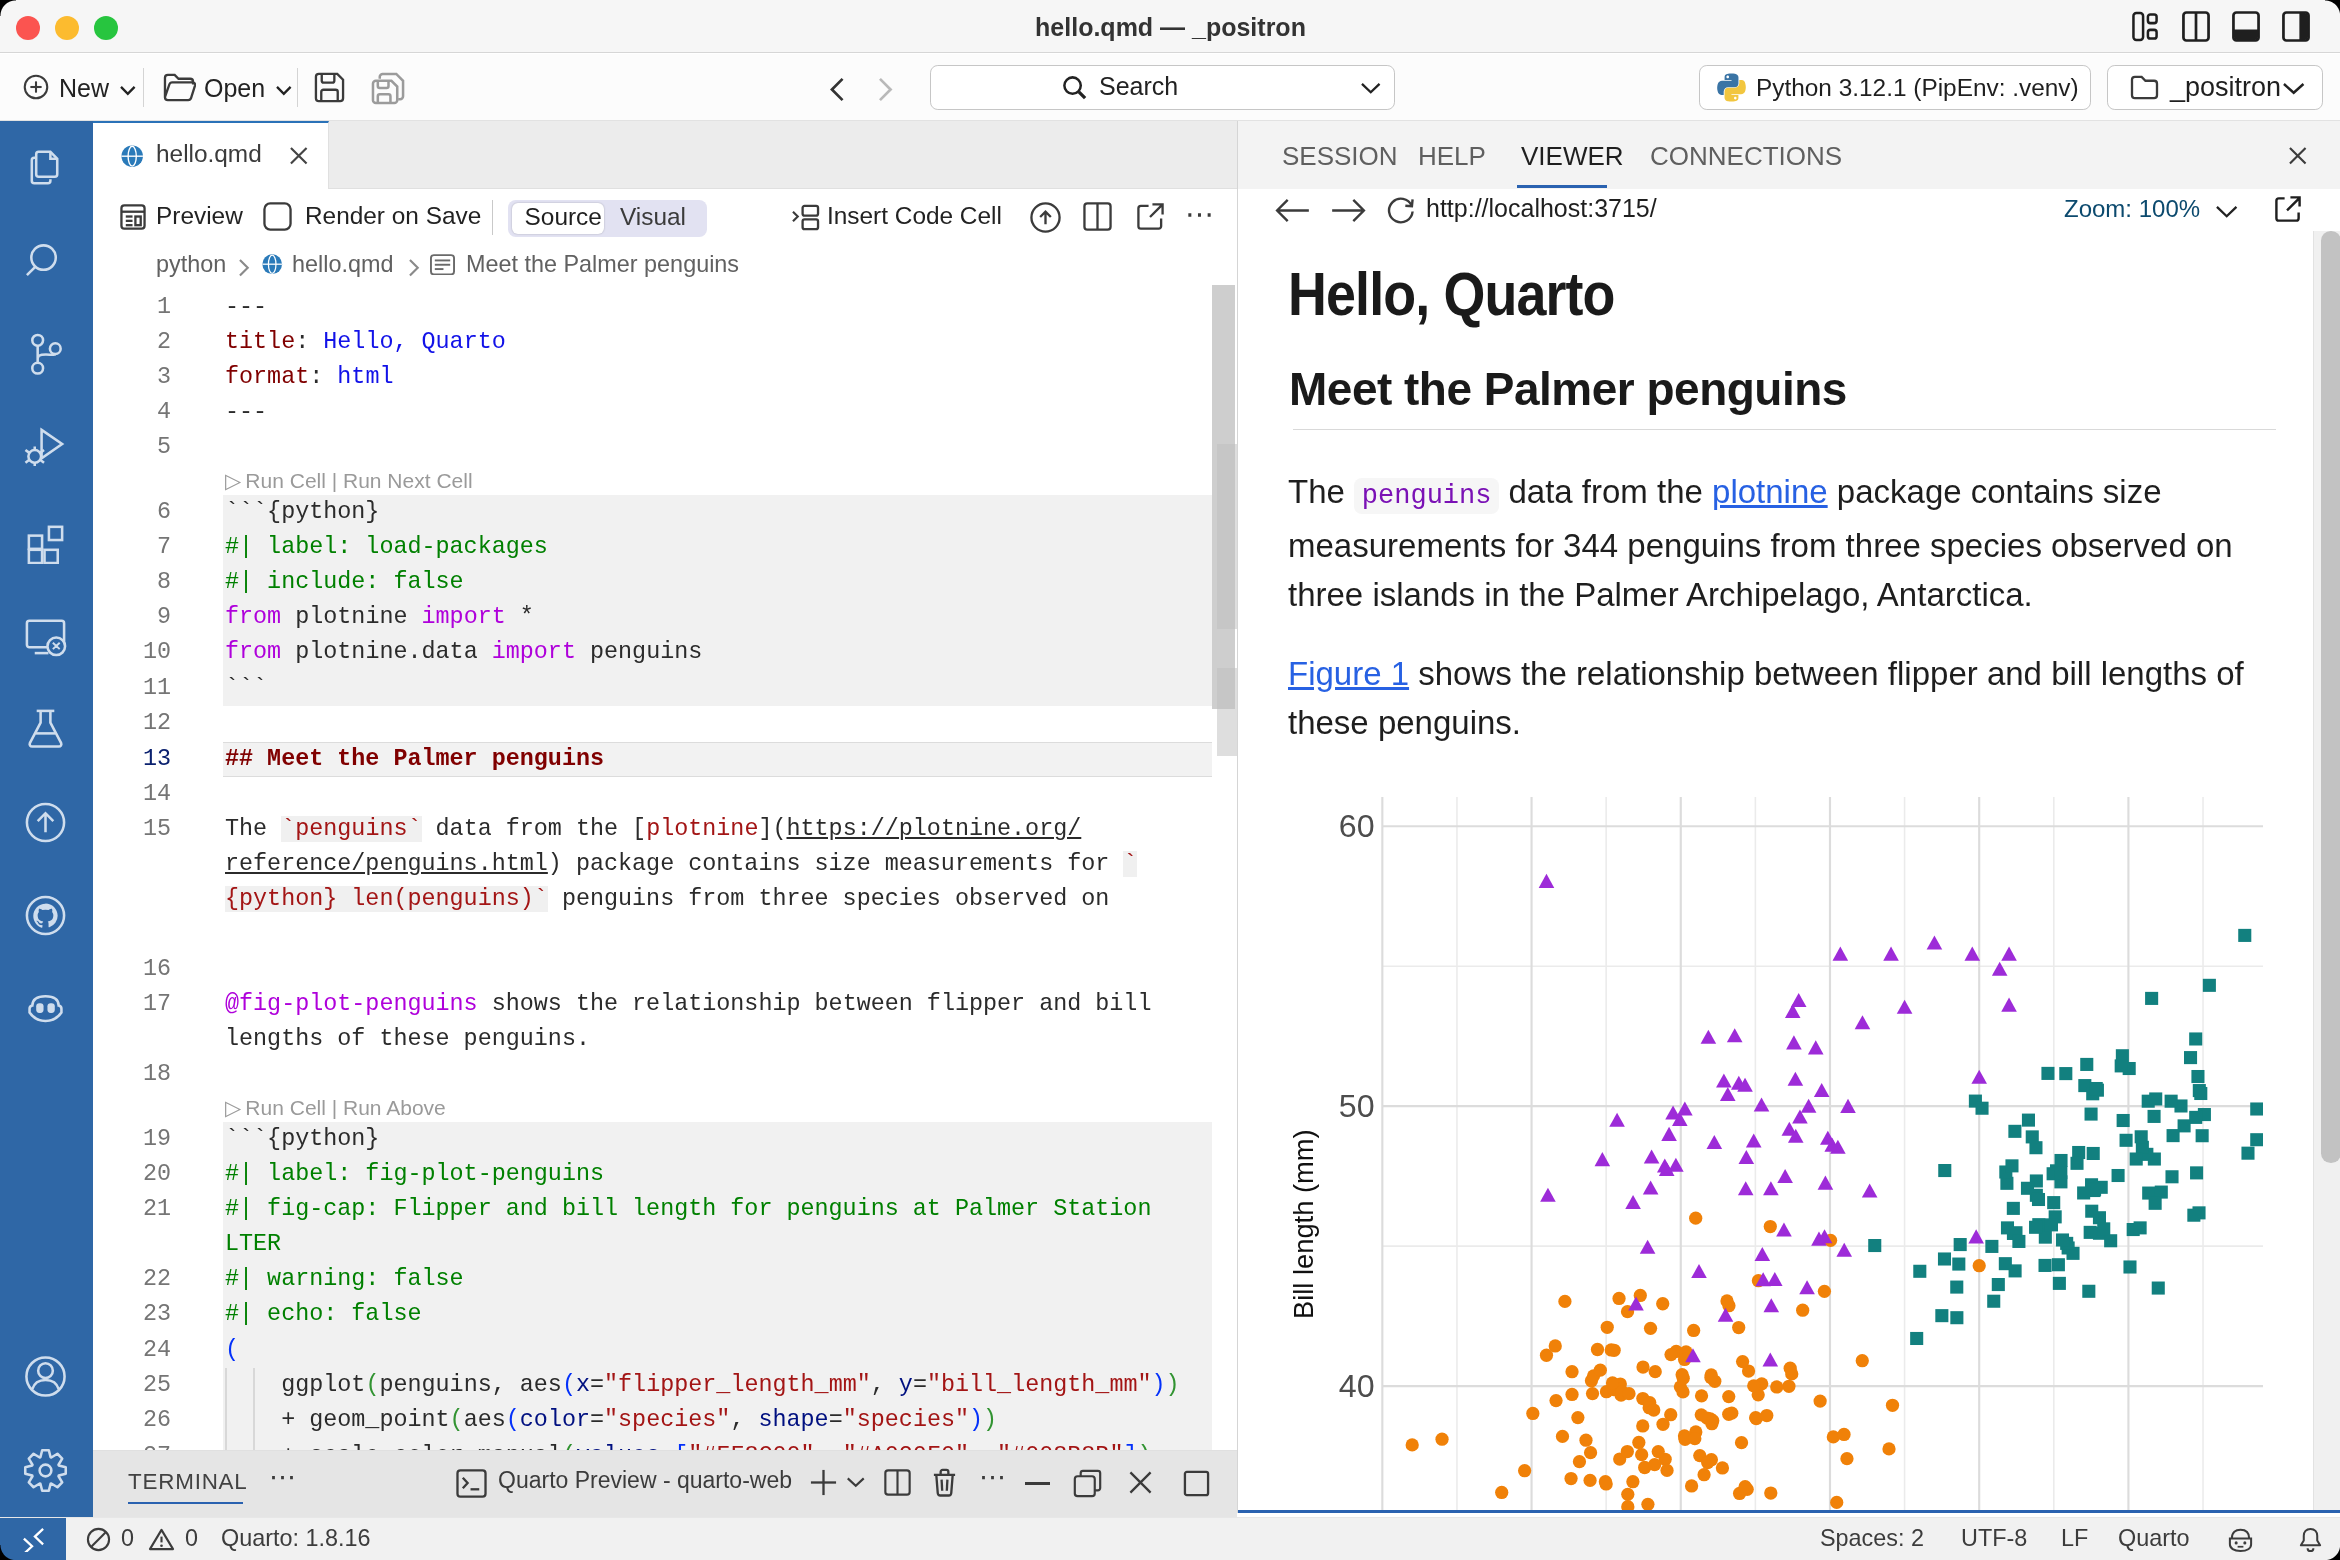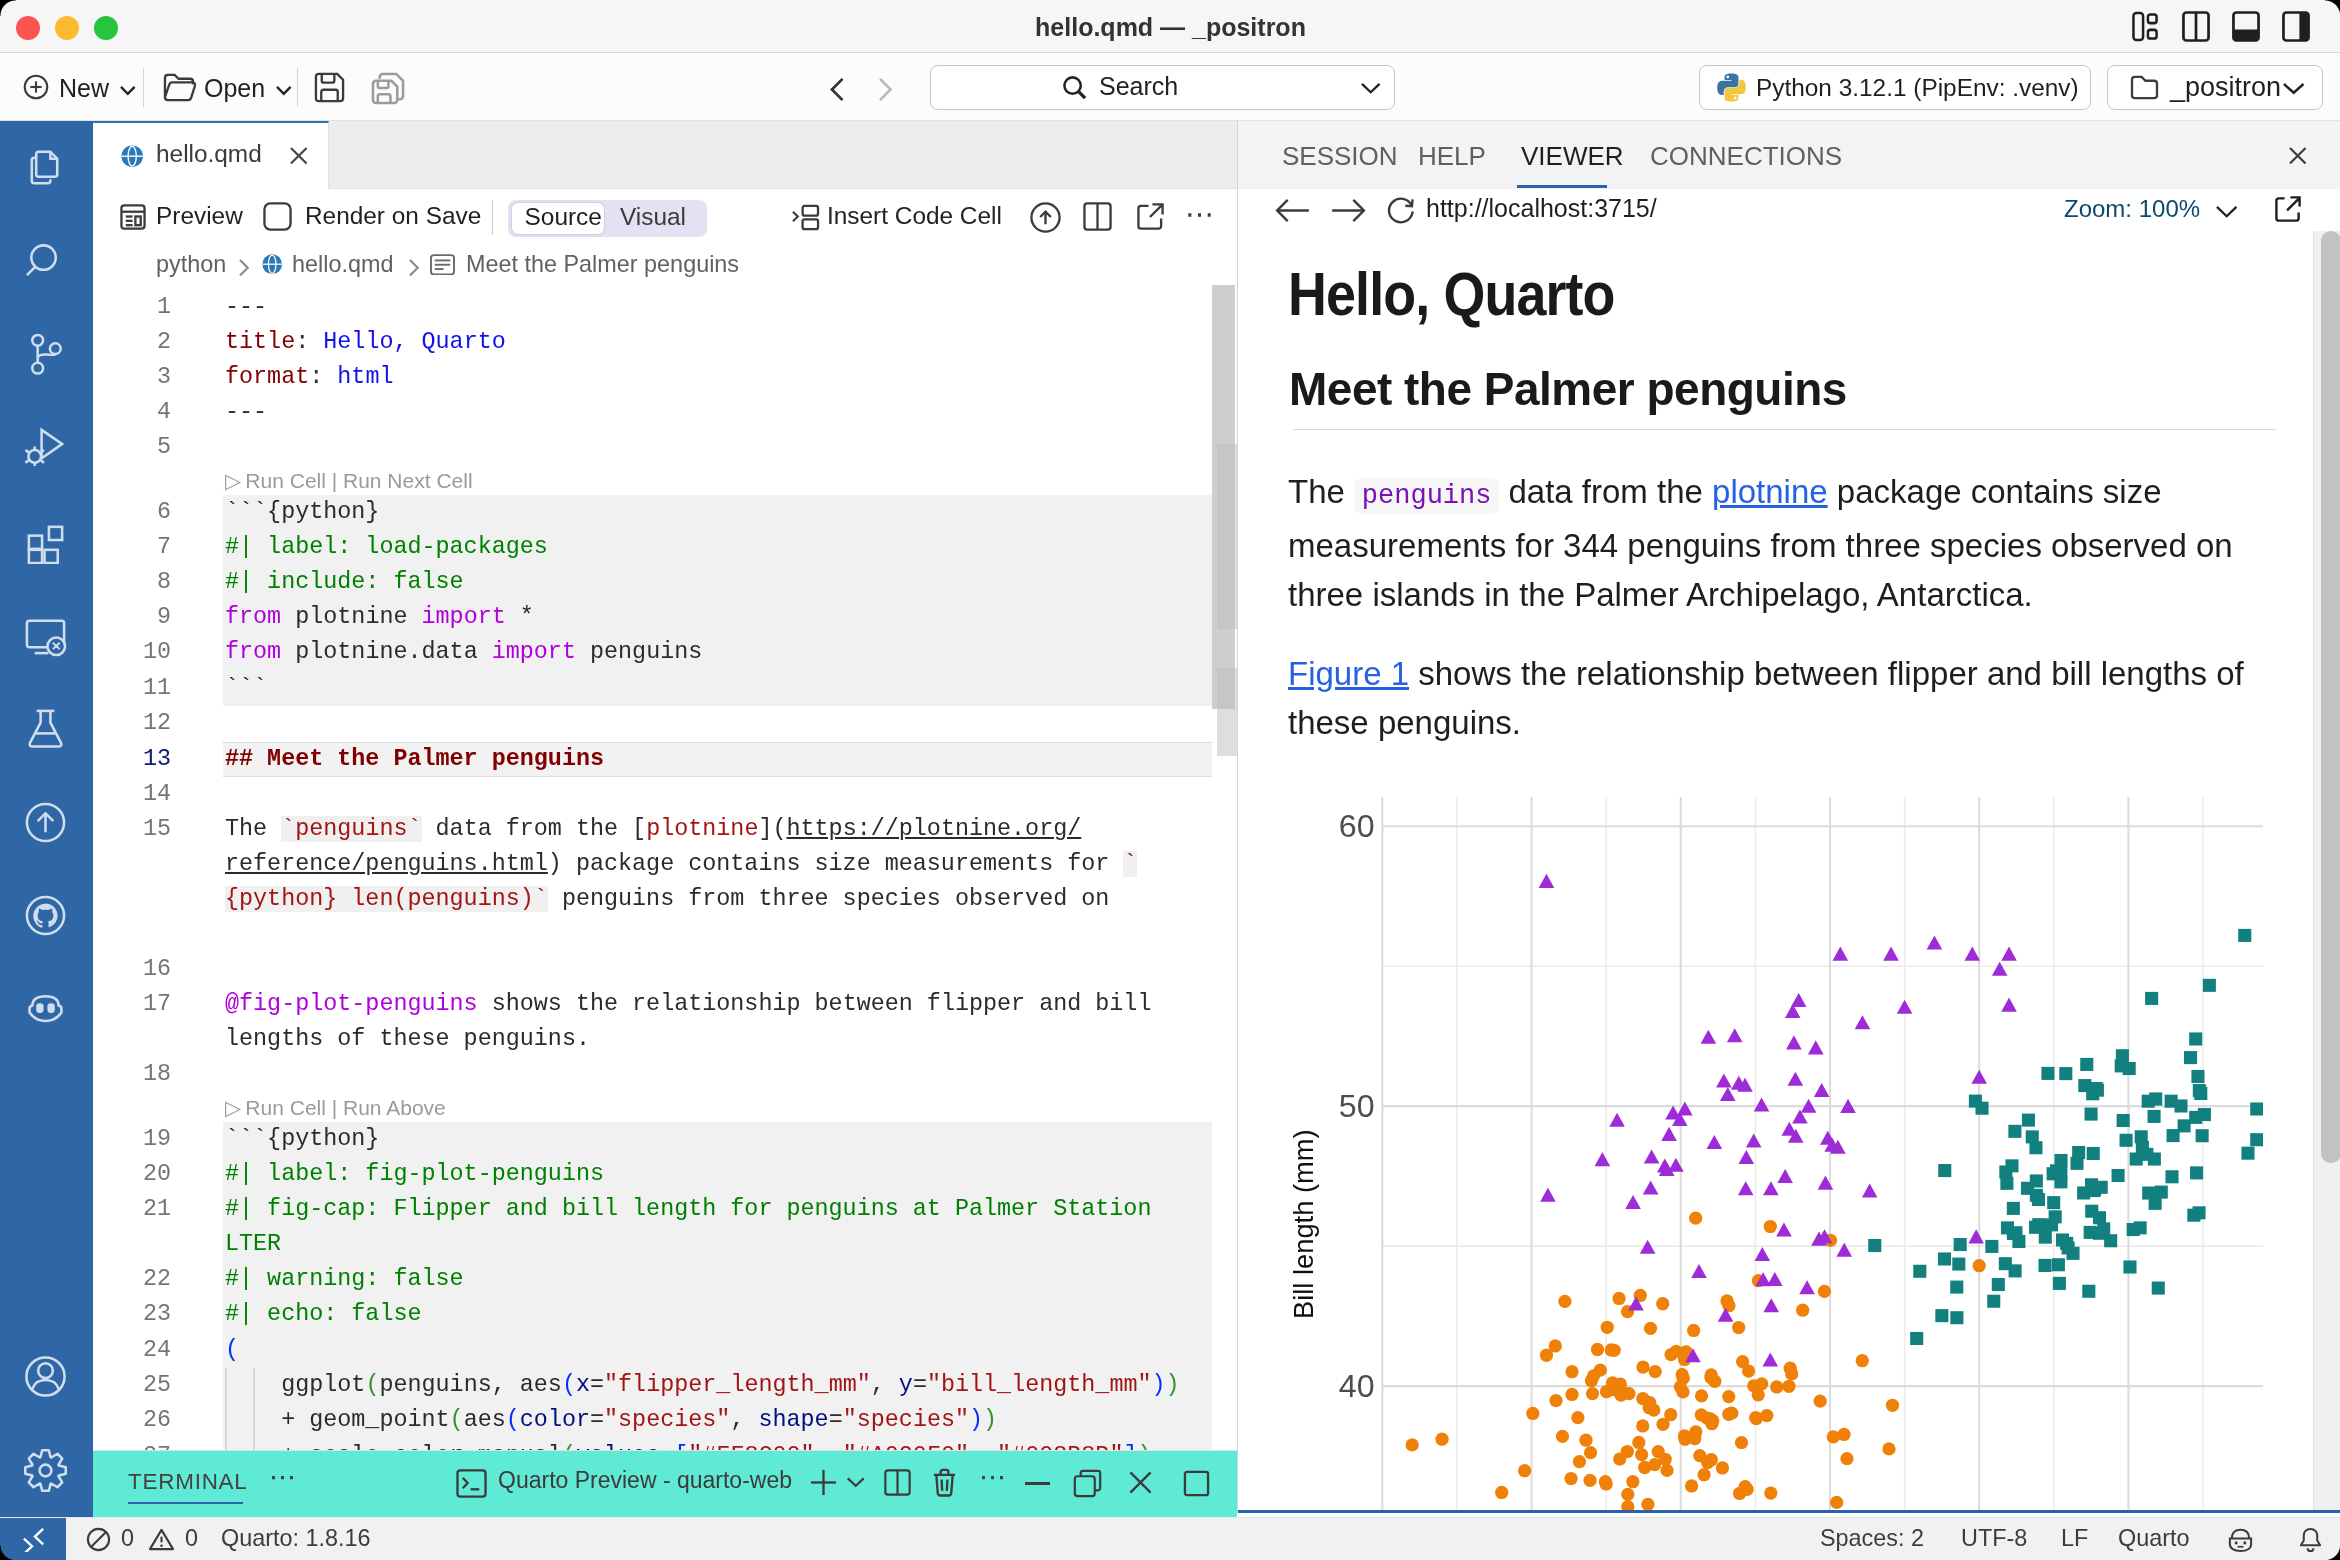--- a/index.html
+++ b/index.html
@@ -41,21 +41,21 @@
 .v { color:#1212e8; } 
 .g { color:#008000; } 
 .m { color:#af00db; } 
 .s { color:#a31515; } 
 .p { color:#001080; } 
 .b1 { color:#0431fa; } .b2 { color:#319331; }
 .u { text-decoration:underline; }
 .chip { background:#f0f0f0; }
 
 
-#panel { left:93px; top:1450px; width:1144px; height:67px; background:#5eead4; border-top:1px solid #e0e0e0; }
+#panel { left:93px; top:1450px; width:1144px; height:67px; background:#e5e5e5; border-top:1px solid #e0e0e0; }
 
 
 #viewer { left:1237px; top:121px; width:1104px; height:1392px; background:#fff; border-left:1px solid #d5d5d5; }
 #vhead { position:absolute; left:0; top:0; width:1104px; height:68px; background:#f3f3f3; }
 .vtab { position:absolute; top:19.5px; font-size:26px; letter-spacing:0px; color:#5f5f5f; }
 #vcontent { position:absolute; left:0; top:68px; width:1104px; height:1320px; background:#fff; }
 #vbotline { position:absolute; left:0; top:1389px; width:1104px; height:2.9px; background:#2a62b0; }
 
 
 #statusbar { left:0; top:1517px; width:2341px; height:43px; background:#f1f1f1; border-top:1px solid #e7e7e7; }

